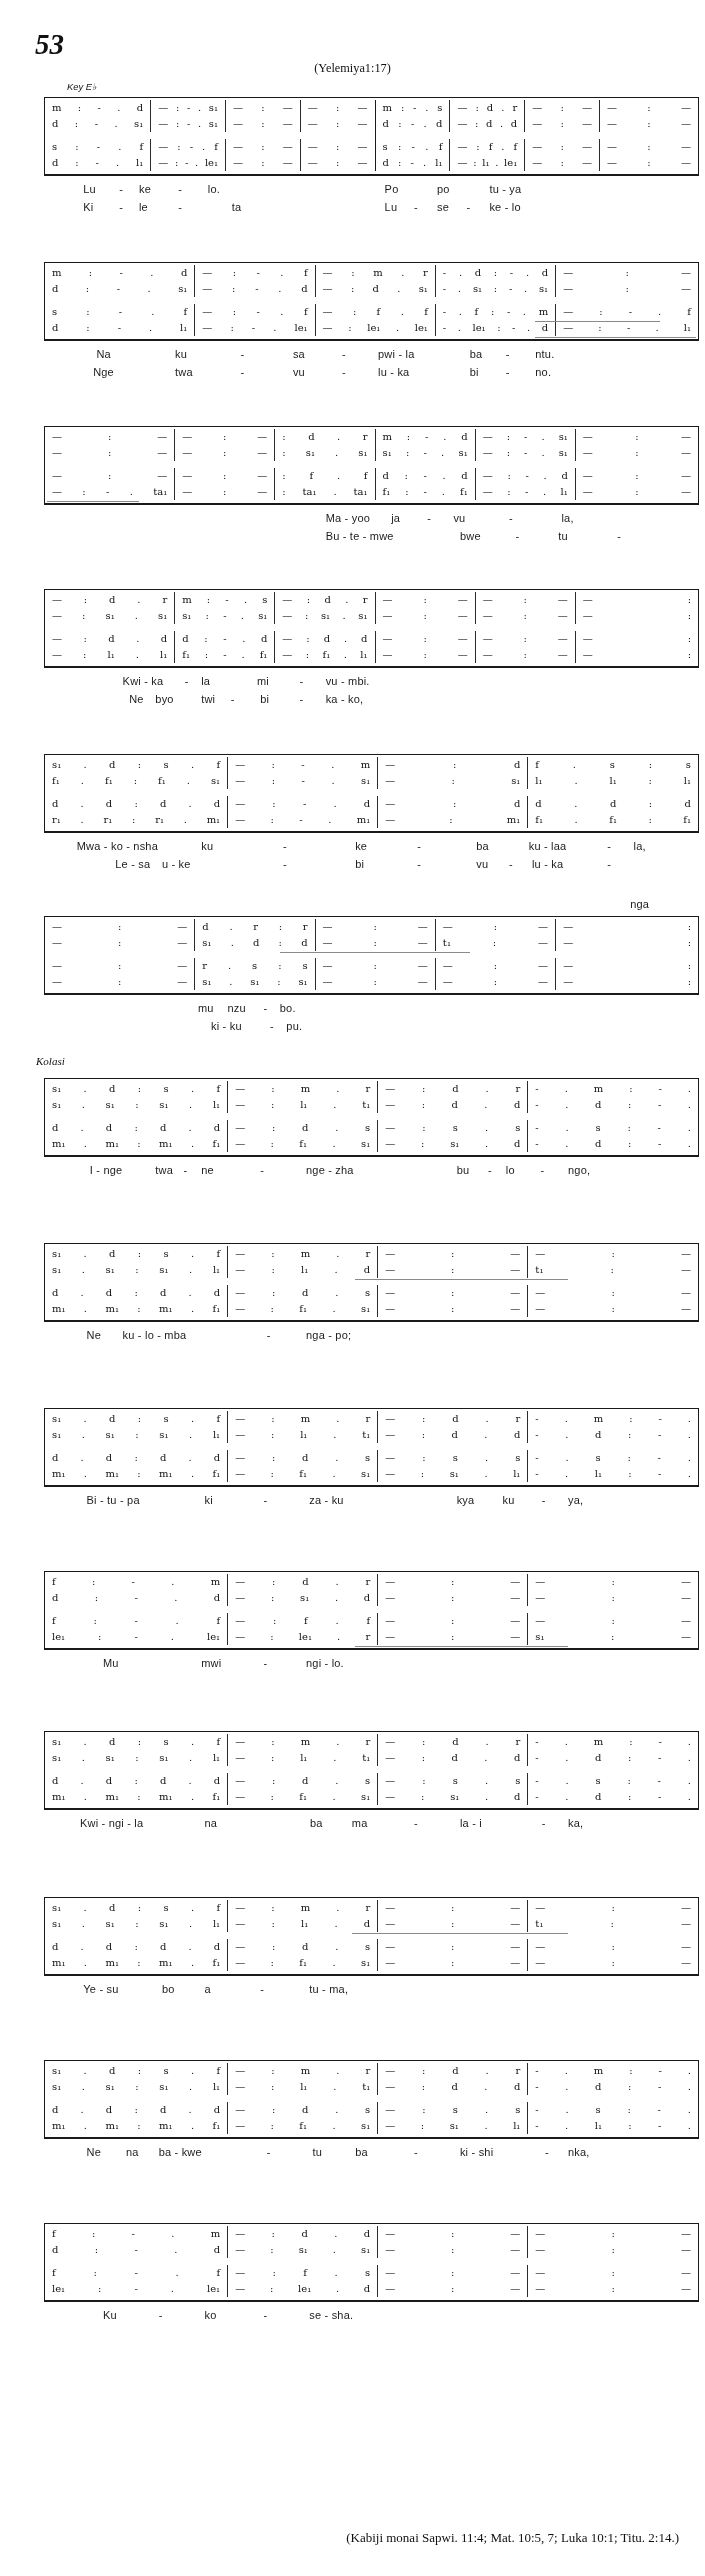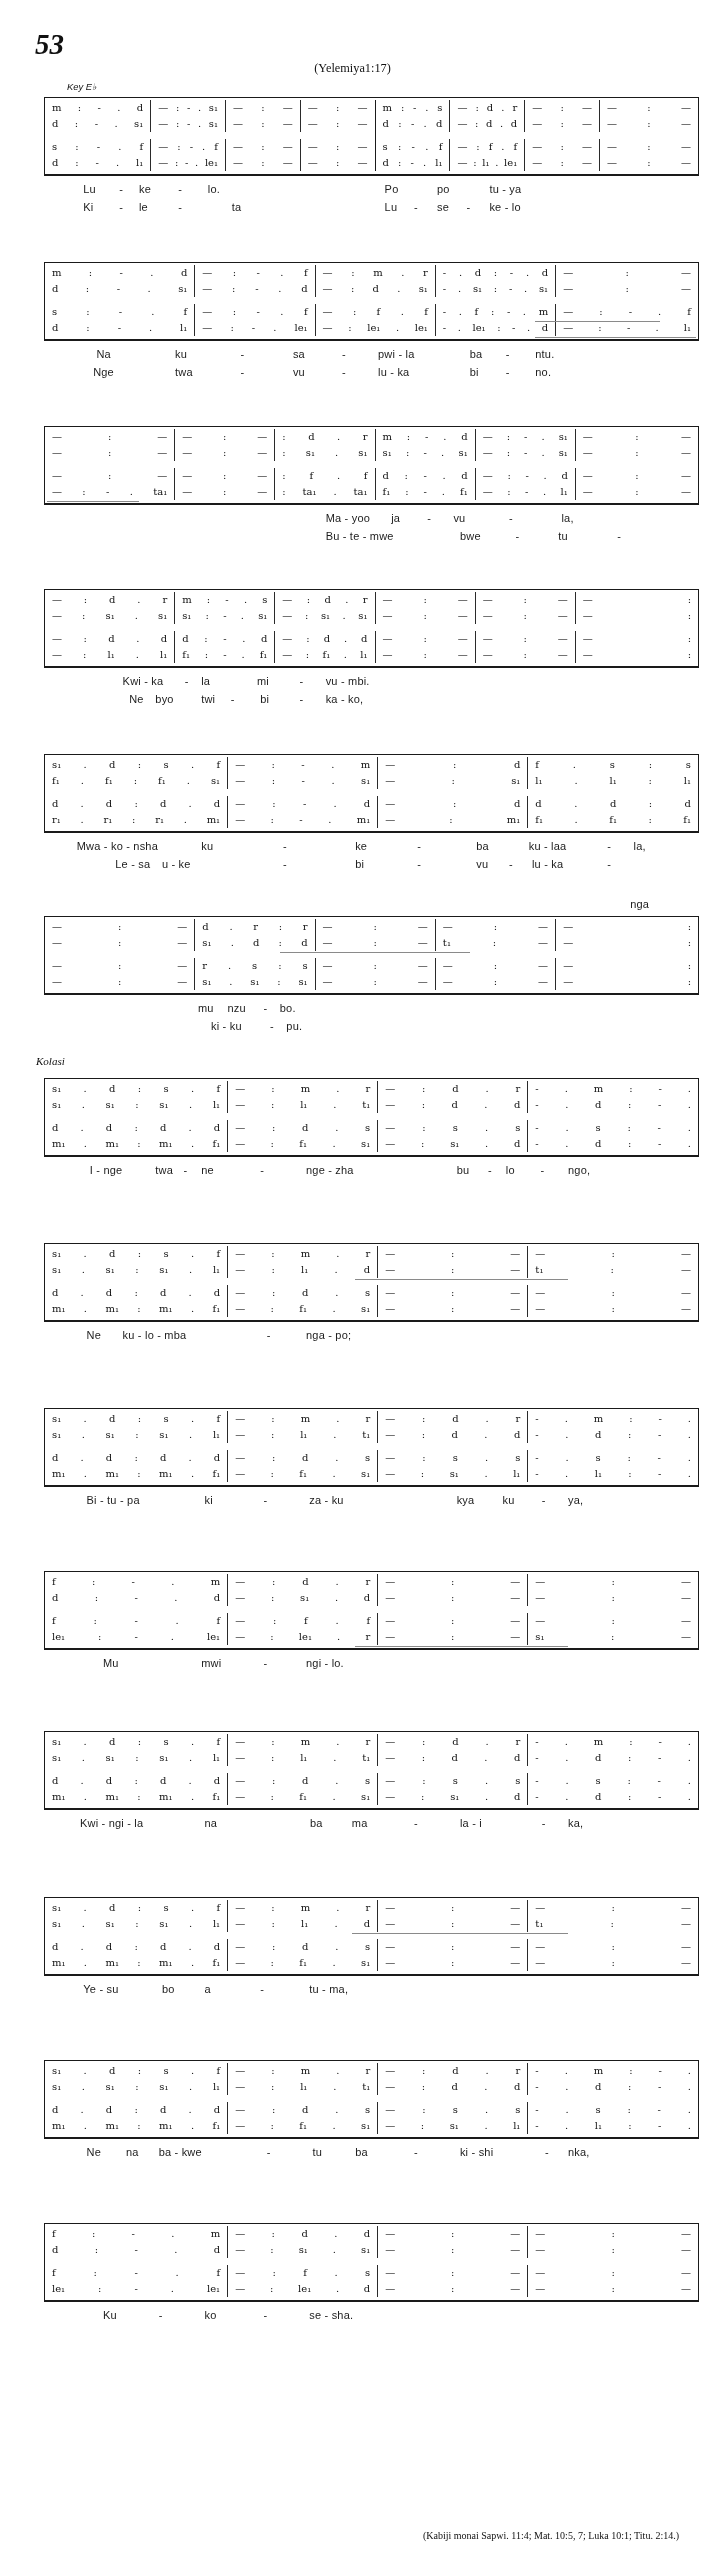--- a/index.html
+++ b/index.html
@@ -3,21 +3,21 @@
 <meta charset="utf-8">
 <style>
   html,body{margin:0;padding:0;background:#fff;}
   body{width:705px;height:2576px;position:relative;font-family:"Liberation Serif",serif;color:#111;}
   .page{position:absolute;inset:0;background:#fff;}
   .hymn-number{position:absolute;left:35px;top:28px;font-family:"Liberation Serif",serif;font-style:italic;font-weight:700;font-size:29px;}
   .hymn-title{position:absolute;left:0;right:0;top:26px;text-align:center;font-family:"Liberation Serif",serif;font-style:italic;font-weight:700;font-size:26.4px;letter-spacing:0.6px;}
   .hymn-subtitle{position:absolute;left:0;right:0;top:61px;text-align:center;font-size:12.3px;}
   .key-sig{position:absolute;left:35px;top:81px;font-family:"Liberation Sans",sans-serif;font-style:italic;font-size:9.4px;margin-left:32px;}
   .section-label{position:absolute;left:36px;top:1055px;font-style:italic;font-size:11px;}
-  .footer-ref{position:absolute;right:26px;top:2530px;font-size:10px;margin-left:44px;}
+  .footer-ref{position:absolute;right:26px;top:2530px;font-size:13px;margin-left:44px;}
 
   .system{position:absolute;left:44px;width:655px;}
   .score{display:flex;border:1.2px solid #1a1a1a;border-top-width:1.8px;border-bottom-width:2.4px;padding:2.4px 0 2.9px;background:#fff;}
   .meas{flex:1 1 0;display:flex;flex-direction:column;min-width:0;}
   .m8 .meas:first-child{flex:1.42;} .m8 .meas:last-child{flex:1.31;}
   .m6 .meas:first-child{flex:1.30;} .m6 .meas:last-child{flex:1.22;}
   .m5 .meas:first-child{flex:1.25;} .m5 .meas:last-child{flex:1.18;}
   .m4 .meas:first-child{flex:1.22;} .m4 .meas:last-child{flex:1.13;}
   .meas:not(:last-child)>.pair{border-right:1.2px solid #2a2a2a;}
   .meas.fullbar:not(:last-child)>.pair,

